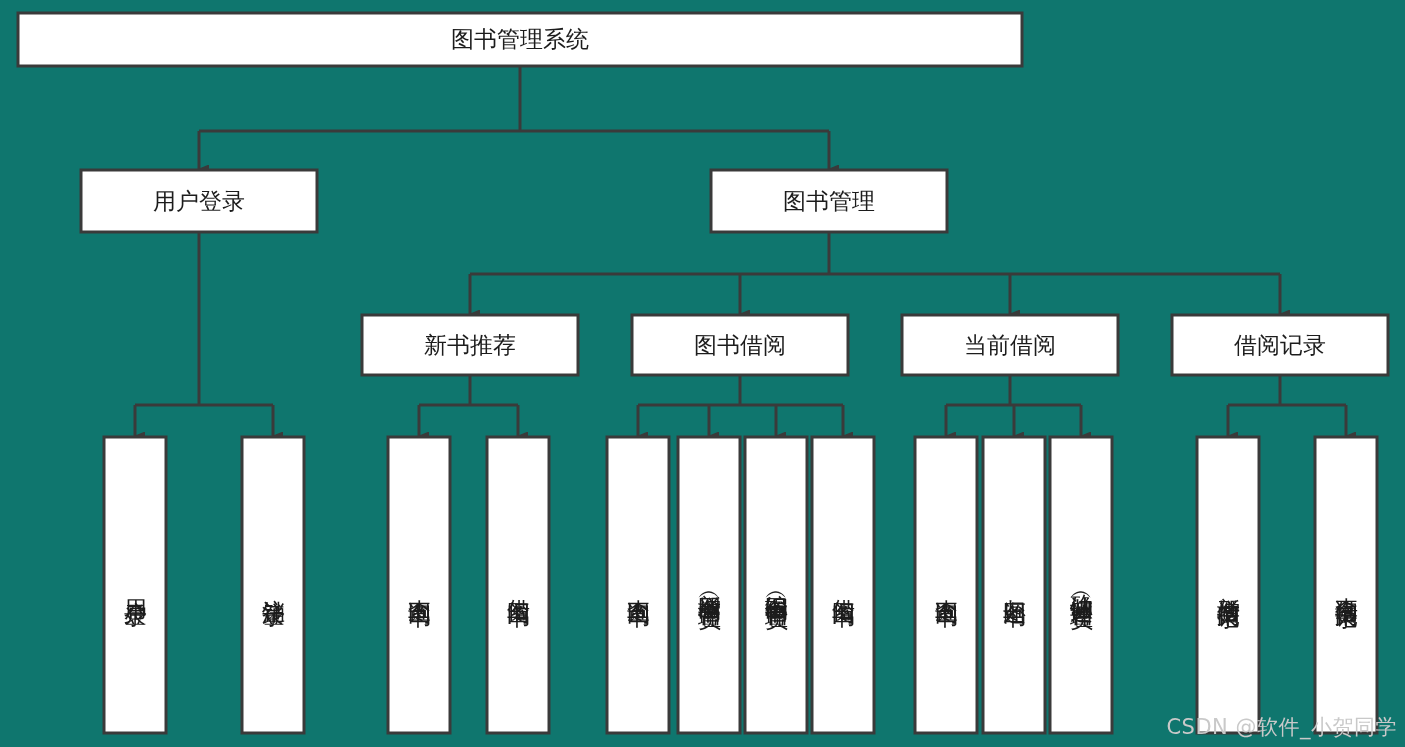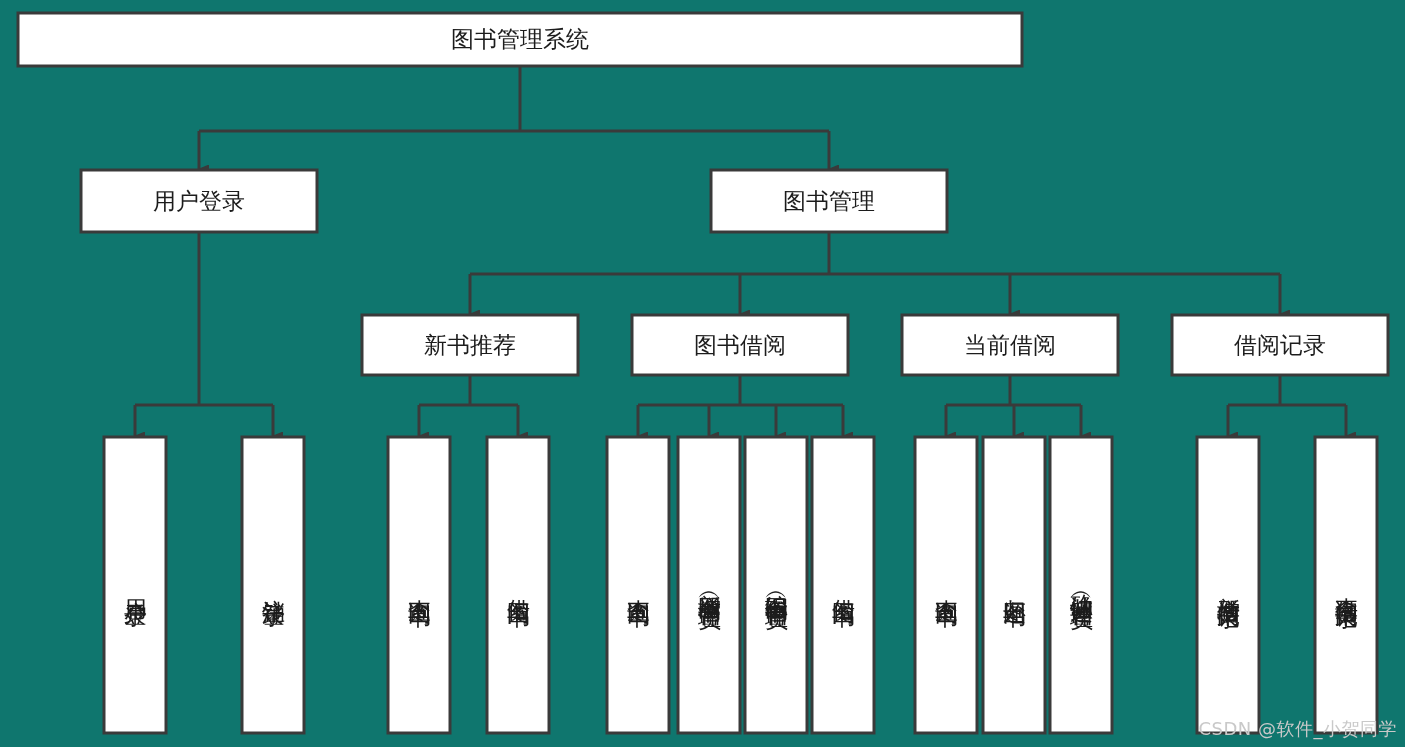--- a/index.html
+++ b/index.html
@@ -36,21 +36,21 @@
   }
   .edge {
     stroke: #3a3a3a;
     stroke-width: 3;
     fill: none;
   }
   .watermark {
     position: absolute;
     right: 8px;
     bottom: 6px;
-    font-size: 18px;
+    font-size: 21px;
     color: #c9c9c9;
     font-family: "DejaVu Sans", "Liberation Sans", sans-serif;
     white-space: nowrap;
     letter-spacing: 0.5px;
   }
   .vtext-box {
     position: absolute;
     display: flex;
     align-items: center;
     justify-content: center;

